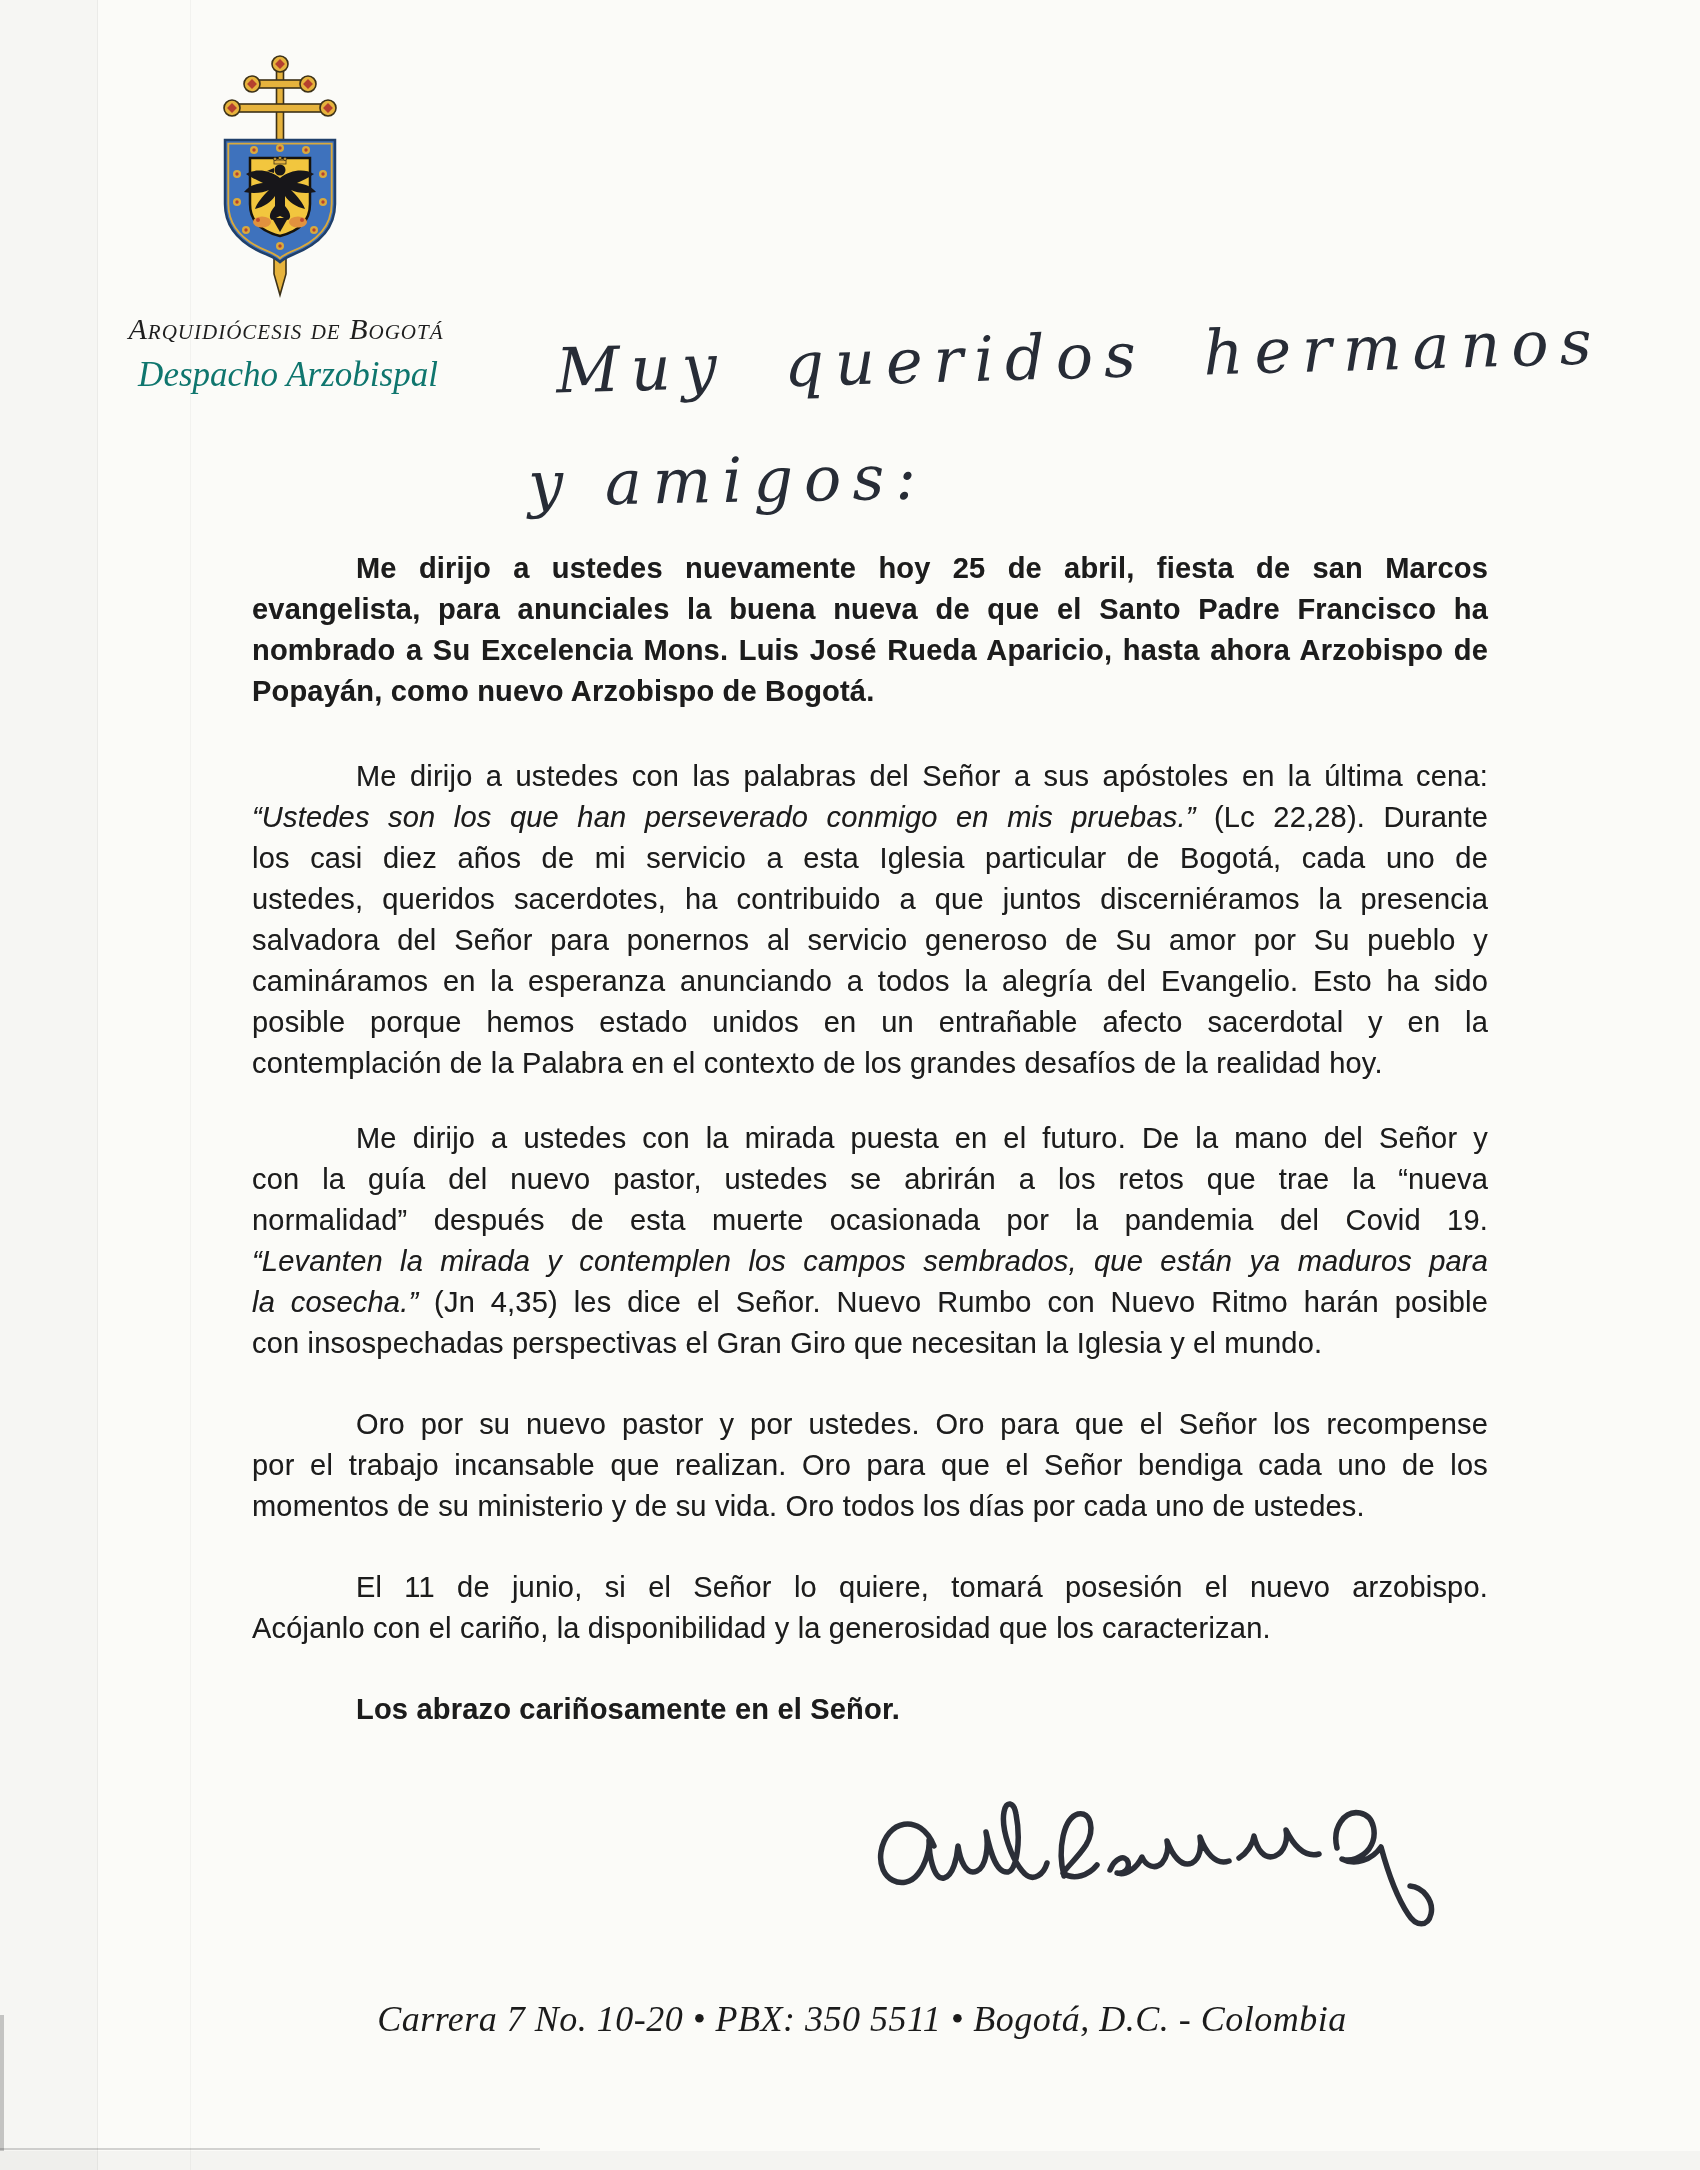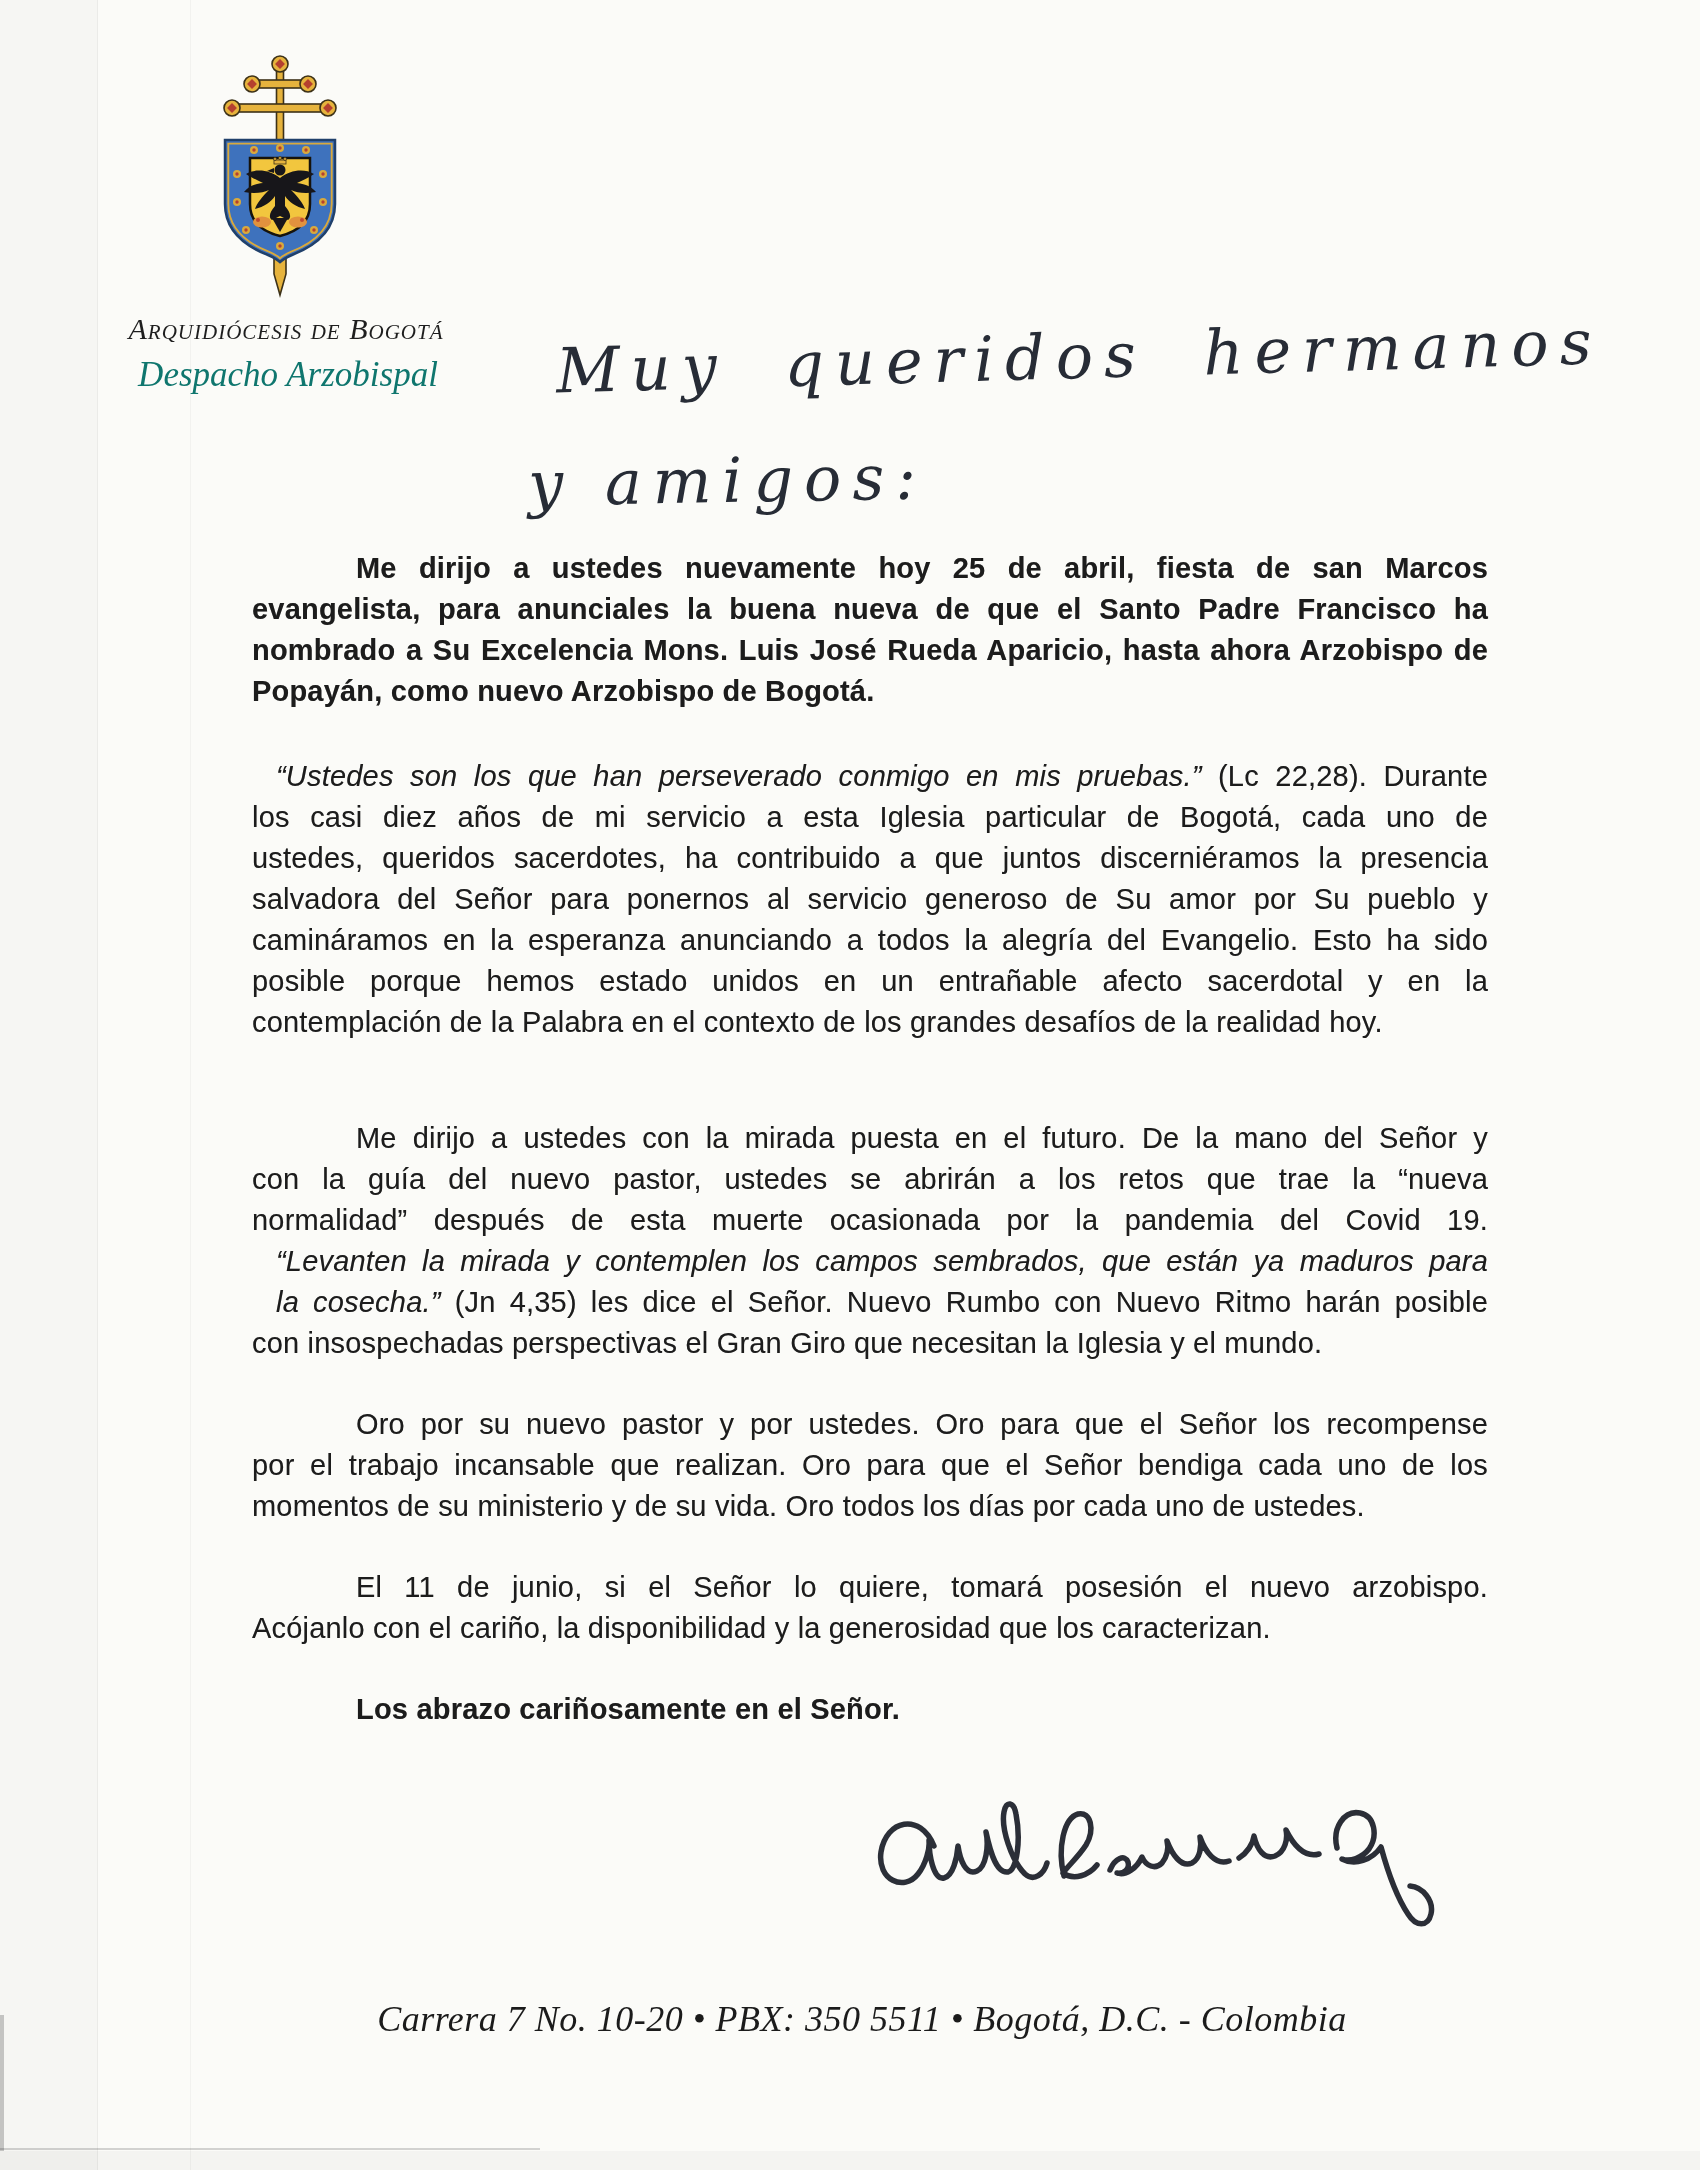--- a/index.html
+++ b/index.html
@@ -41,21 +41,21 @@
   .para{
     position:absolute;left:252px;width:1236px;
     font-size:29px;line-height:41px;letter-spacing:0.2px;
     color:#1c1c1c;text-shadow:0 0 0.4px rgba(20,20,20,0.35);
   }
   .p1{top:548px;font-weight:bold;} .p2{top:756px;} .p3{top:1118px;}
   .p4{top:1404px;} .p5{top:1567px;} .p6{top:1689px;font-weight:bold;}
   .ln{height:41px;text-align:justify;text-align-last:justify;}
   .ln.ind{padding-left:104px;}
   .ln.last{text-align-last:left;}
-  .it{font-style:italic;margin-left:24px;}
+  .it{font-style:italic;}
 
   
   .signature{position:absolute;left:848px;top:1786px;}
 
   
   .footer-line{
     position:absolute;left:12px;width:1700px;text-align:center;
     font-family:"Liberation Serif",serif;font-style:italic;color:#1b1b1b;
   }
   .footer-address{top:1998px;font-size:36px;letter-spacing:0.5px;}
@@ -161,20 +161,21 @@
   <div class="greeting-line greeting-2">y amigos:</div>
 
   <div class="para p1">
     <div class="ln ind"><span>Me dirijo a ustedes nuevamente hoy 25 de abril, fiesta de san Marcos</span></div>
     <div class="ln"><span>evangelista, para anunciales la buena nueva de que el Santo Padre Francisco ha</span></div>
     <div class="ln"><span>nombrado a Su Excelencia Mons. Luis José Rueda Aparicio, hasta ahora Arzobispo de</span></div>
     <div class="ln last"><span>Popayán, como nuevo Arzobispo de Bogotá.</span></div>
   </div>
 
   <div class="para p2">
+    <div class="ln ind"><span>Me dirijo a ustedes con las palabras del Señor a sus apóstoles en la última cena:</span></div>
     <div class="ln"><span class="it">“Ustedes son los que han perseverado conmigo en mis pruebas.”</span><span> (Lc 22,28). Durante</span></div>
     <div class="ln"><span>los casi diez años de mi servicio a esta Iglesia particular de Bogotá, cada uno de</span></div>
     <div class="ln"><span>ustedes, queridos sacerdotes, ha contribuido a que juntos discerniéramos la presencia</span></div>
     <div class="ln"><span>salvadora del Señor para ponernos al servicio generoso de Su amor por Su pueblo y</span></div>
     <div class="ln"><span>camináramos en la esperanza anunciando a todos la alegría del Evangelio. Esto ha sido</span></div>
     <div class="ln"><span>posible porque hemos estado unidos en un entrañable afecto sacerdotal y en la</span></div>
     <div class="ln last"><span>contemplación de la Palabra en el contexto de los grandes desafíos de la realidad hoy.</span></div>
   </div>
 
   <div class="para p3">

